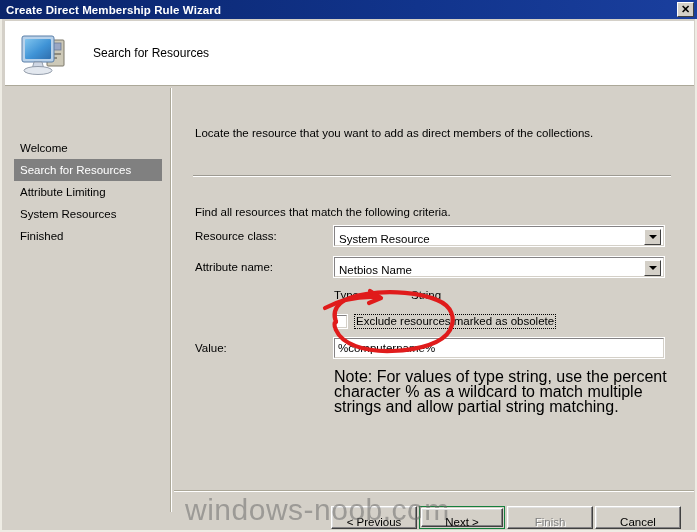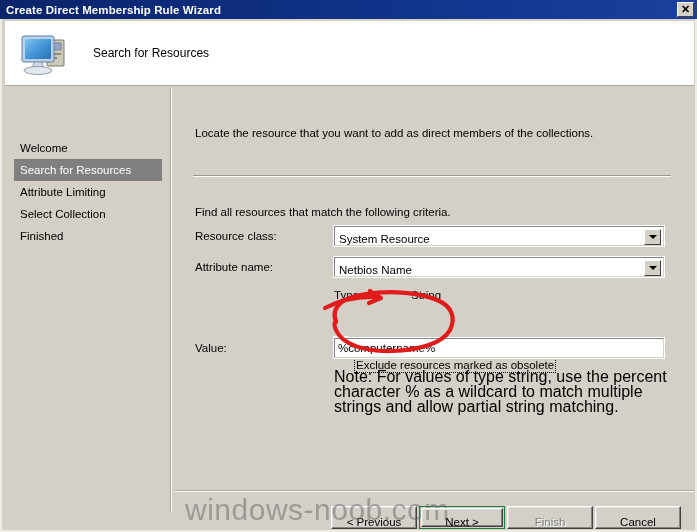--- a/index.html
+++ b/index.html
@@ -286,21 +286,20 @@
     flex: none;
   }
   .checkbox-label {
     margin-left: 7px;
     font-size: 11.5px;
     color: #000000;
     border: 1px dotted #000000;
     padding: 0 1px;
     white-space: nowrap;
     line-height: 13px;
-    margin-top: 44px;
   }
 
   .value-input {
     position: absolute;
     left: 160px;
     top: 250px;
     width: 330px;
     height: 20px;
     background: #ffffff;
     border-top: 1px solid #848284;
@@ -452,21 +451,21 @@
         <div class="nav-item">
           <span>Welcome</span>
         </div>
         <div class="nav-item selected">
           <span>Search for Resources</span>
         </div>
         <div class="nav-item">
           <span>Attribute Limiting</span>
         </div>
         <div class="nav-item">
-          <span>Select Collection</span>
+          <span>System Resources</span>
         </div>
         <div class="nav-item">
           <span>Finished</span>
         </div>
       </div>
     </div>
     <div class="sidebar-divider"></div>
 
     <div class="content">
       <div class="intro-text">Locate the resource that you want to add as direct members of the collections.</div>

